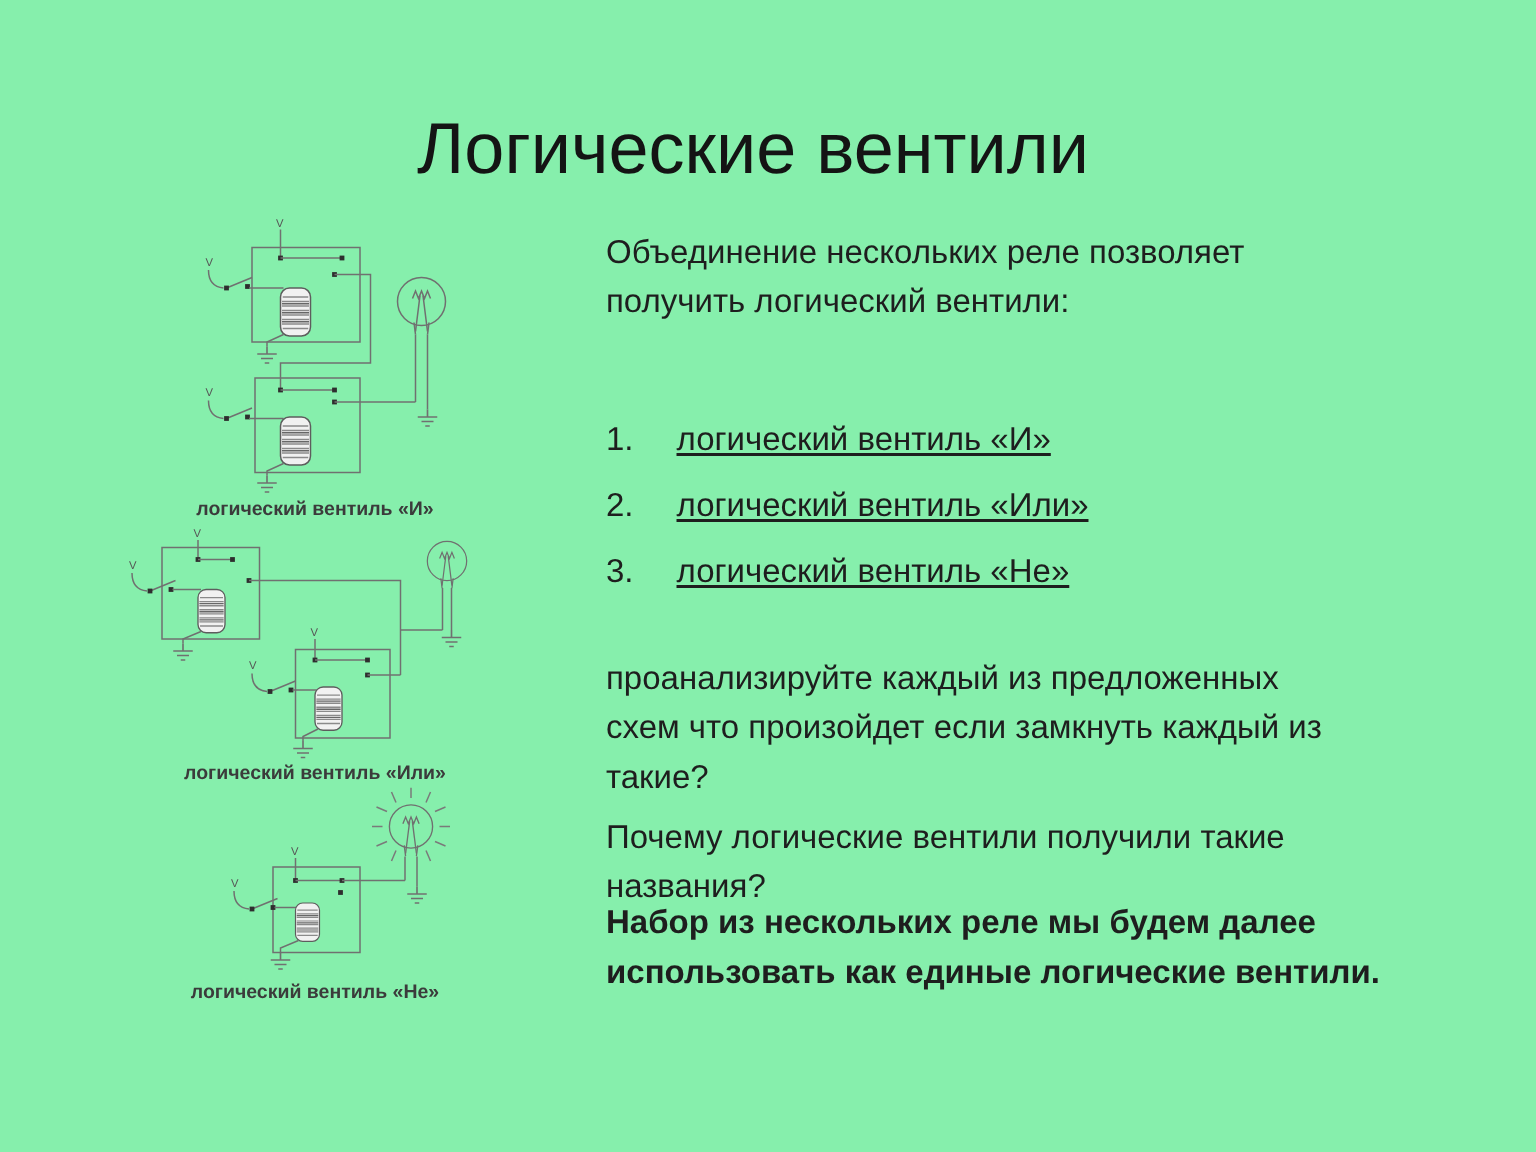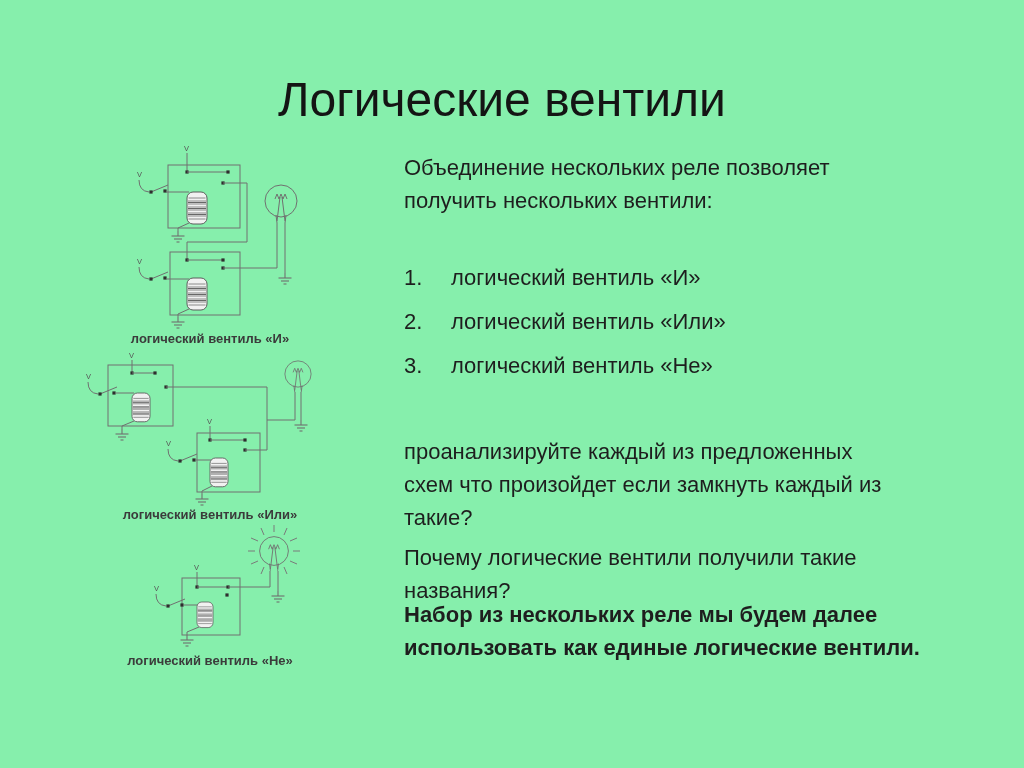--- a/index.html
+++ b/index.html
@@ -167,24 +167,24 @@
         <line x1="154" y1="7" x2="154" y2="0"></line>
         <line x1="164" y1="10" x2="167" y2="3"></line>
         <line x1="170" y1="16" x2="177" y2="13"></line>
       </g>
     </g>
   </svg>
   <div class="cap" style="left:85px;top:653px;width:250px;">логический вентиль «Не»</div>
 
   <div class="rt" style="top:151px;">
     <div>Объединение нескольких реле позволяет</div>
-    <div>получить нескольких вентили:</div>
-  </div>
-
-  <div class="rt" style="top:261px;">
+    <div>получить логический вентили:</div>
+  </div>
+
+  <div class="rt" style="top:276px;text-decoration:underline;">
     <div class="li-row">
       <span class="li-num">1.</span><span>логический вентиль «И»</span>
     </div>
     <div class="li-row">
       <span class="li-num">2.</span><span>логический вентиль «Или»</span>
     </div>
     <div class="li-row">
       <span class="li-num">3.</span><span>логический вентиль «Не»</span>
     </div>
   </div>

